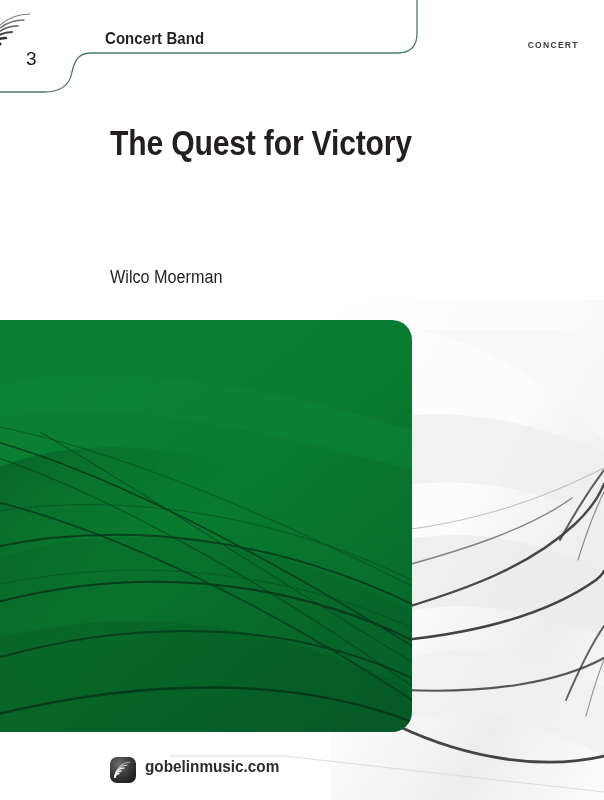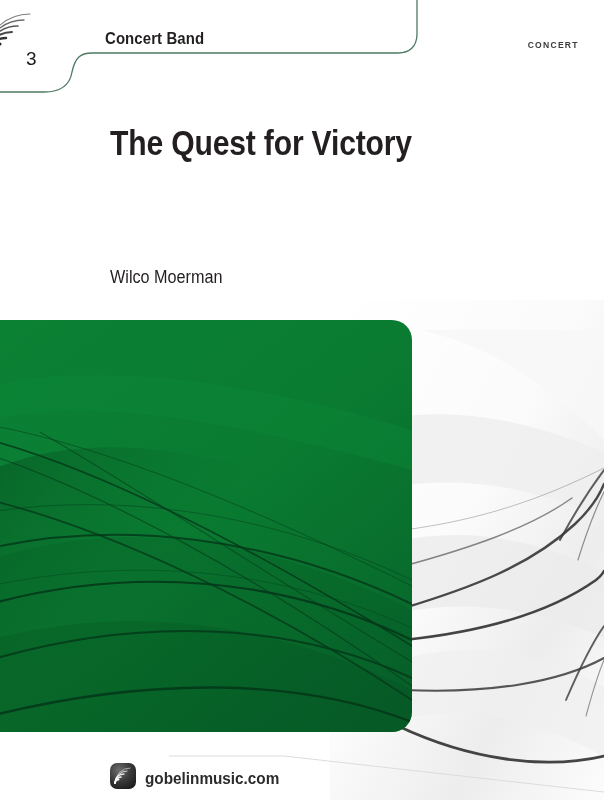--- a/index.html
+++ b/index.html
@@ -107,21 +107,21 @@
     white-space: nowrap;
   }
 
   
   .footer {
     position: absolute;
     left: 110px;
     top: 757px;
     height: 32px;
     display: flex;
-    align-items: flex-end;
+    align-items: flex-start;
   }
   .footer-mark {
     width: 26px;
     height: 26px;
     border-radius: 7px;
     background: radial-gradient(circle at 35% 28%, #6e6e6e 0%, #3a3a3a 45%, #111111 100%);
     position: relative;
     overflow: hidden;
     flex: 0 0 auto;
   }

